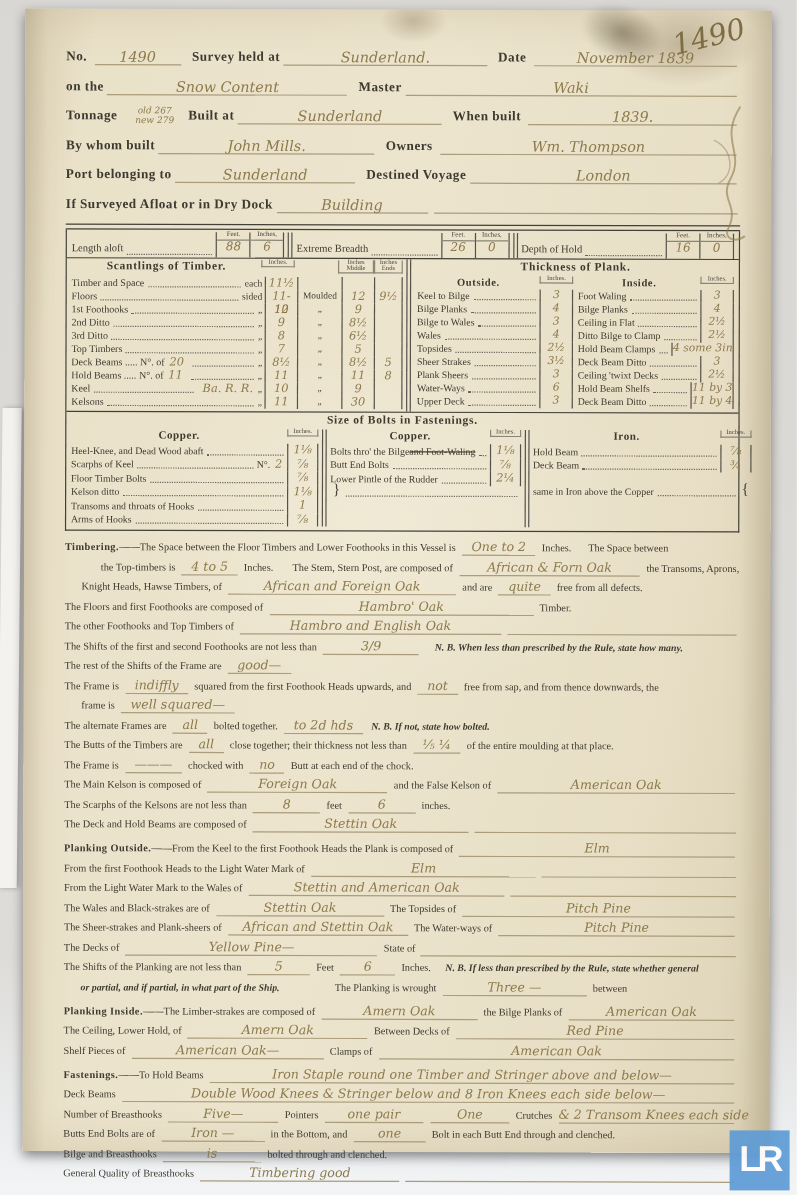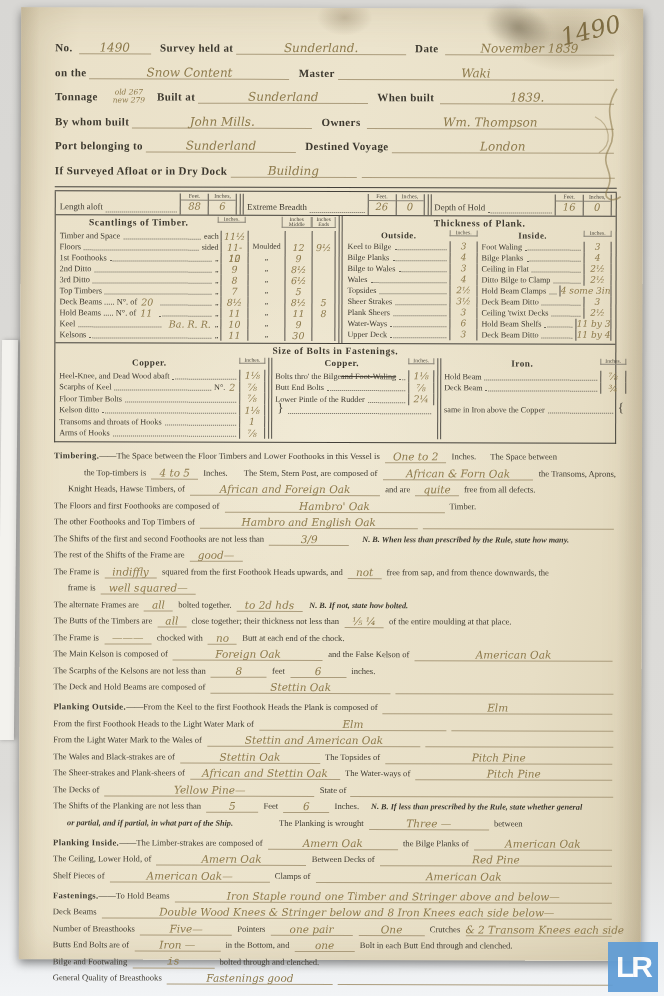--- a/index.html
+++ b/index.html
@@ -805,27 +805,27 @@
           <span class="seg-h">&amp; 2 Transom Knees each side</span>
         </div>
         <div class="ln">
           <span class="seg-p">Butts End Bolts are of </span>
           <span class="seg-s" style="flex: 0 0 70px;">Iron —</span>
           <span class="seg-p"> in the Bottom, and </span>
           <span class="seg-s" style="flex: 0 0 44px;">one</span>
           <span class="seg-p"> Bolt in each Butt End through and clenched.</span>
         </div>
         <div class="ln">
-          <span class="seg-p">Bilge and Footwaling </span>
-          <span class="seg-s" style="flex: 0 0 66px; font-family: Liberation Mono, monospace;">is</span>
+          <span class="seg-p">Bilge and Breasthooks </span>
+          <span class="seg-s" style="flex: 0 0 66px;">is</span>
           <span class="seg-p"> bolted through and clenched.</span>
         </div>
         <div class="ln">
           <span class="seg-p">General Quality of Breasthooks </span>
-          <span class="seg-s" style="flex: 0 0 150px;">Fastenings good</span>
+          <span class="seg-s" style="flex: 0 0 150px;">Timbering good</span>
           <span class="seg-r"></span>
         </div>
       </div>
     <div class="sect cert">
         <div class="ln">
           <span class="seg-n">We certify that the preceding is a correct description of the above-named Vessel.</span>
         </div>
       </div>
 
   </div>

